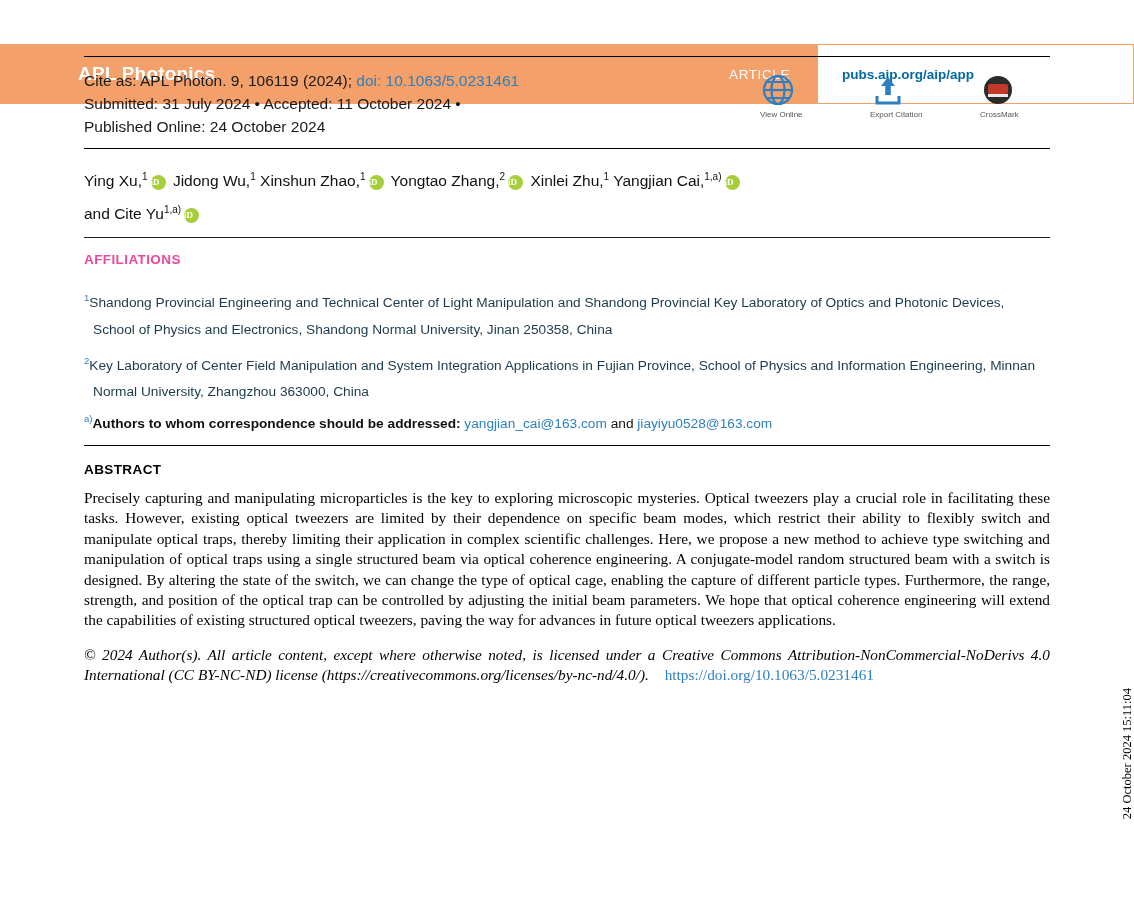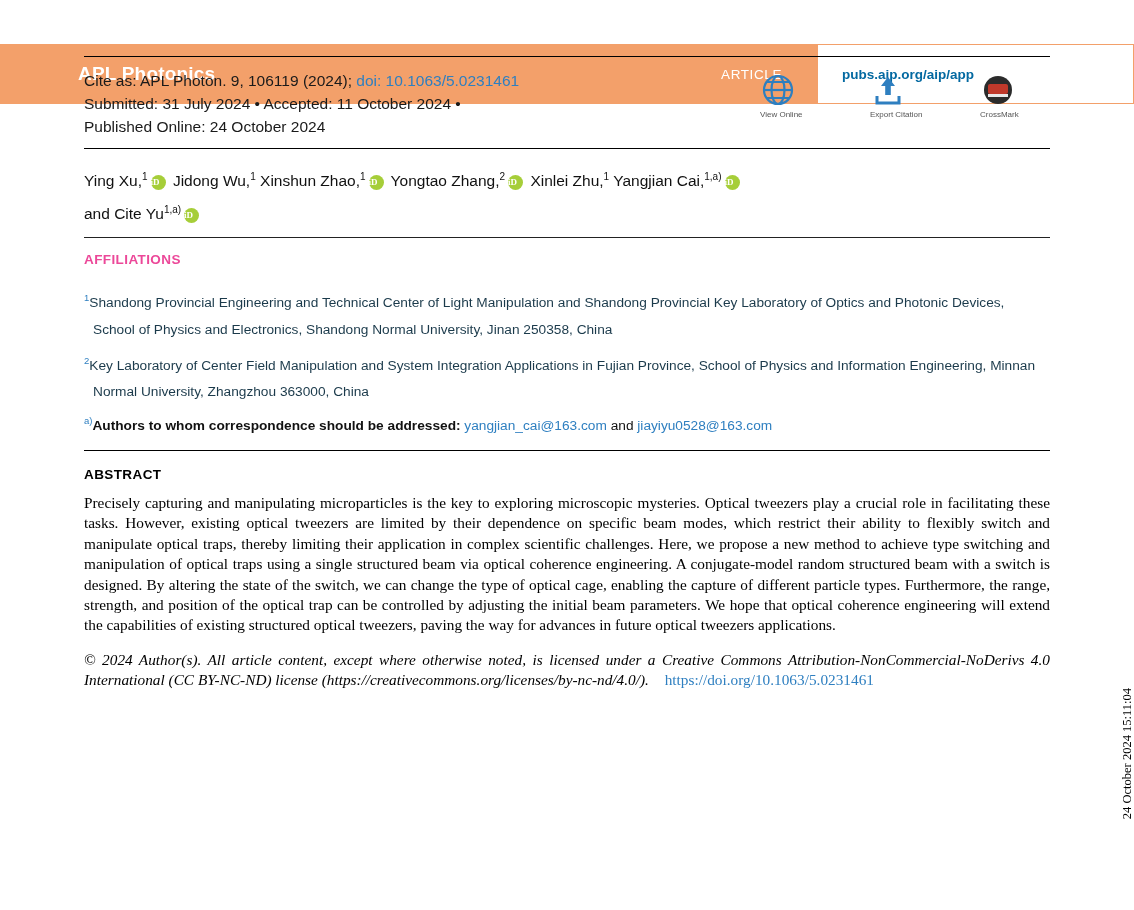--- a/index.html
+++ b/index.html
@@ -36,21 +36,21 @@
   }
   .journal-name {
     color: #ffffff;
     font-size: 19px;
     font-weight: bold;
     letter-spacing: 0.2px;
     margin-left: 66px;
   }
   .article-tag {
     position: absolute;
-    right: 36px;
+    right: 28px;
     top: 50%;
     transform: translateY(-50%);
     color: #ffffff;
     font-size: 13.5px;
     letter-spacing: 0.6px;
   }
   .header-url {
     flex: 1;
     border: 1.5px solid #f3a06a;
     border-left: none;
@@ -185,21 +185,21 @@
   }
   .affil {
     margin-bottom: 4px;
     padding-left: 9px;
     text-indent: -9px;
   }
   .affil sup { font-size: 9.5px; color:#2e7fc0; }
   .corr {
     margin-top: 2px;
     font-size: 13.7px;
-    line-height: 24px;
+    line-height: 19px;
     color: #111111;
     padding-bottom: 12px;
   }
   .corr sup { font-size: 9.5px; color:#2e7fc0; }
   .corr b { font-weight: bold; }
   .corr a { color: #2e7fc0; text-decoration: none; }
 
   
   .abstract-head {
     font-size: 13.5px;

